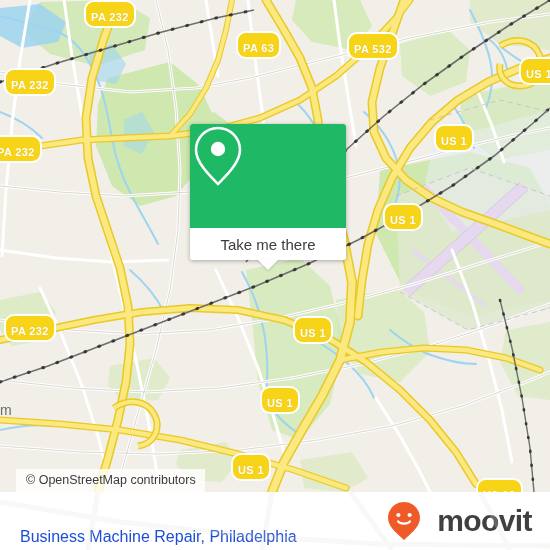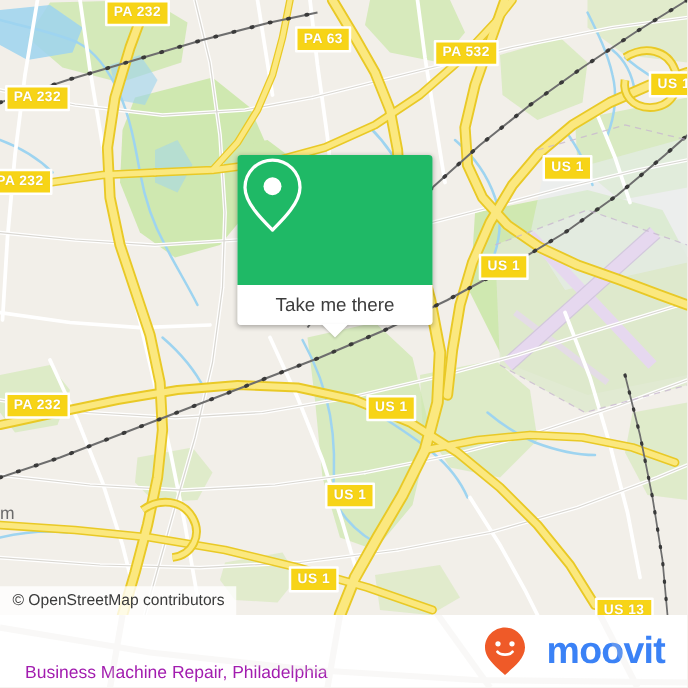--- a/index.html
+++ b/index.html
@@ -12,27 +12,27 @@
 
   
   .map{position:absolute;left:0;top:0;width:550px;height:492px;overflow:hidden;background:#f2efe9;}
   .map svg{position:absolute;left:0;top:0;}
 
   
   .shield{
     position:absolute;
     background:#f7d417;
     border:2px solid #ffffff;
-    border-radius:1px;
+    border-radius:10px;
     color:#ffffff;
     font-size:11px;
     font-weight:bold;
     letter-spacing:.4px;
     line-height:14px;
-    padding:1px 5px 2px 5px;
+    padding:8px 5px 2px 5px;
     white-space:nowrap;
     text-align:center;
     box-sizing:border-box;
     text-shadow:0 0 1px rgba(120,100,0,.25);
   }
 
   
   .popup{
     position:absolute;
     left:190px;top:124px;
@@ -66,46 +66,46 @@
     bottom:-10px;
     width:0;height:0;
     border-left:11px solid transparent;
     border-right:11px solid transparent;
     border-top:11px solid #ffffff;
     filter:drop-shadow(0 1px 1px rgba(0,0,0,.18));
   }
 
   
   .attribution{
-    position:absolute;left:0;bottom:0;
+    position:absolute;left:16px;bottom:0;
     height:23px;
     background:rgba(255,255,255,.80);
     display:flex;align-items:center;
     padding:0 9px 0 10px;
     z-index:30;
   }
   .attribution span{
     font-size:12.5px;color:#3a3a3a;line-height:13px;white-space:nowrap;
   }
 
   
   .footer{
     position:absolute;left:0;top:492px;width:550px;height:58px;
     background:#ffffff;
     display:flex;align-items:center;justify-content:space-between;
     padding:0 18px 0 20px;
     box-sizing:border-box;
     overflow:hidden;
   }
   .footer-title{
-    font-size:14px;color:#a21caf;line-height:20px;white-space:nowrap;margin-top:32px;
+    font-size:16px;color:#1d4ed8;line-height:20px;white-space:nowrap;margin-top:32px;
   }
   .brand{display:flex;align-items:center;gap:2px;}
   .brand-word{
-    font-size:30px;font-weight:bold;color:#3b82f6;line-height:30px;letter-spacing:-.6px;margin-left:14px;
+    font-size:30px;font-weight:bold;color:#404040;line-height:30px;letter-spacing:-.6px;margin-left:14px;
   }
   
   .footer-bleed{
     position:absolute;left:0;top:0;width:550px;height:58px;opacity:.22;pointer-events:none;
   }
 </style>
 </head>
 <body>
 
 <div class="screen">
@@ -269,21 +269,21 @@
           <path d="M430,120 L500,100 L550,112"></path>
         </g>
 
       </g>
     </svg>
 
     <div style="position:absolute;left:0px;top:402px;font-size:14px;color:#6b6b6b;">m</div>
 
     <div id="shield-layer">
         <div class="shield" style="left: 84px; top: 0px;">PA 232</div>
-        <div class="shield" style="left: 236px; top: 21px;">PA 63</div>
+        <div class="shield" style="left: 236px; top: 31px;">PA 63</div>
         <div class="shield" style="left: 347px; top: 32px;">PA 532</div>
         <div class="shield" style="left: 519px; top: 57px;">US 1</div>
         <div class="shield" style="left: 4px; top: 68px;">PA 232</div>
         <div class="shield" style="left: 434px; top: 124px;">US 1</div>
         <div class="shield" style="left: -10px; top: 135px;">PA 232</div>
         <div class="shield" style="left: 383px; top: 203px;">US 1</div>
         <div class="shield" style="left: 293px; top: 316px;">US 1</div>
         <div class="shield" style="left: 4px; top: 314px;">PA 232</div>
         <div class="shield" style="left: 260px; top: 386px;">US 1</div>
         <div class="shield" style="left: 231px; top: 453px;">US 1</div>

